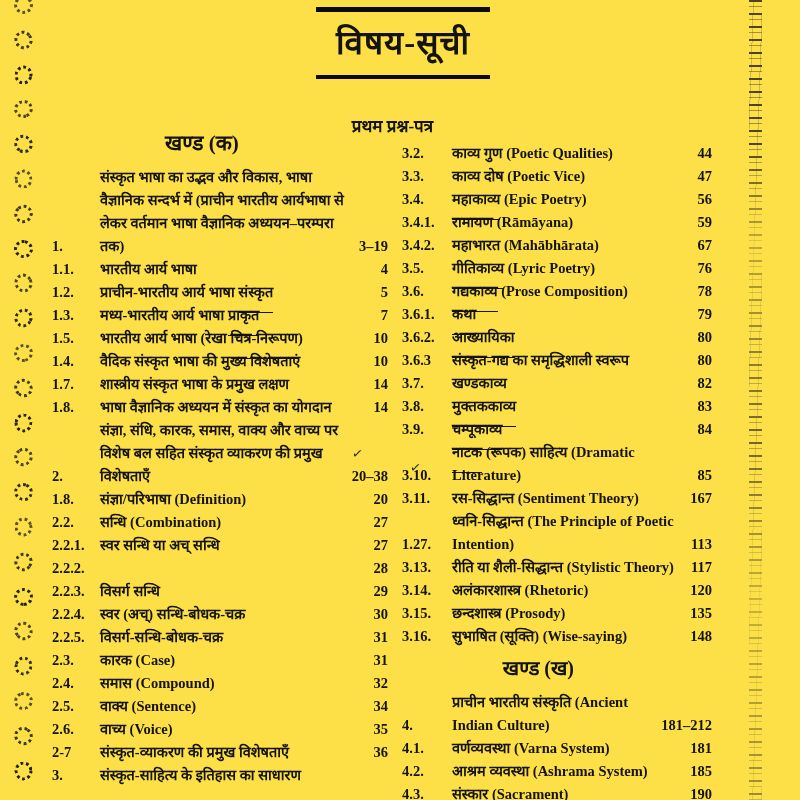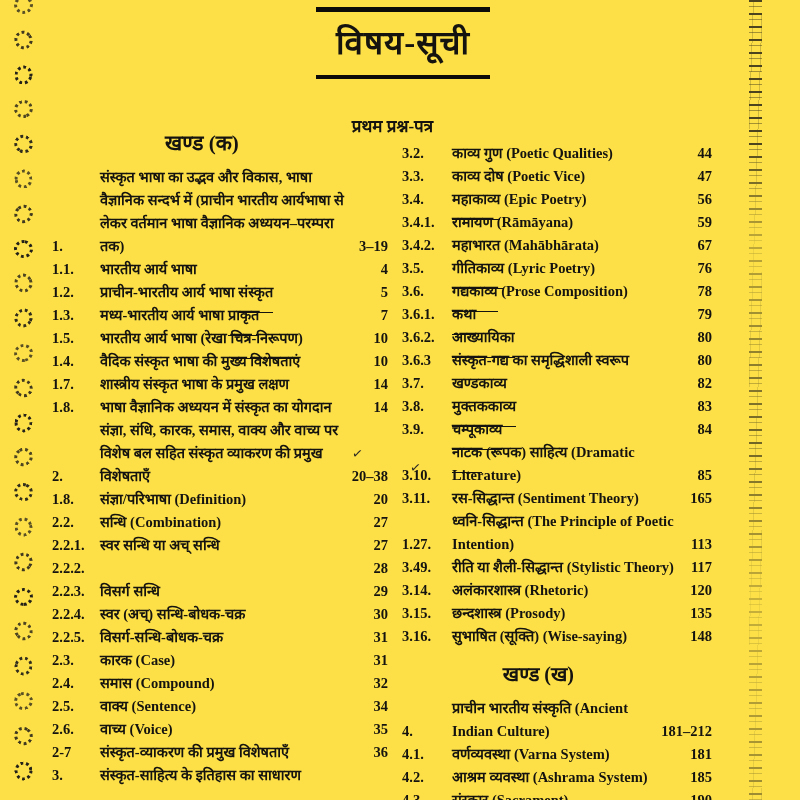--- a/index.html
+++ b/index.html
@@ -36,21 +36,21 @@
   .columns{
     position:absolute;top:126px;left:52px;width:660px;display:flex;gap:14px;
   }
   .col{box-sizing:border-box;}
   .col-left{width:336px;flex:0 0 336px;}
   .col-right{flex:1 1 auto;padding-top:16px;}
   .section-heading{
     font-size:21px;font-weight:700;text-align:center;margin:2px 0 10px;width:300px;
   }
   .section-heading-b{
-    font-size:20px;font-weight:700;text-align:center;margin:12px 0 10px;width:88%;
+    font-size:20px;font-weight:700;text-align:center;margin:6px 0 10px;width:88%;
   }
   .toc-row{display:flex;align-items:flex-end;font-size:14.5px;line-height:23px;font-weight:700;}
   .toc-row .num{flex:0 0 48px;}
   .col-right .toc-row .num{flex:0 0 50px;}
   .toc-row .text{flex:1 1 auto;padding-right:5px;}
   .toc-row .pg{margin-left:auto;white-space:nowrap;text-align:right;}
   .u{border-bottom:1.6px solid #151310;padding-bottom:12px;text-align:right;}
   .pen-mark{position:absolute;font-size:13px;color:#2a2а26;color:#2a2926;transform:rotate(8deg);}
 </style>
 </head>
@@ -275,29 +275,29 @@
             <span class="pg">84</span>
           </div>
           <div class="toc-row">
             <span class="num">3.10.</span>
             <span class="text"><span class="u">नाटक</span> (रूपक) साहित्य (Dramatic Literature)</span>
             <span class="pg">85</span>
           </div>
           <div class="toc-row">
             <span class="num">3.11.</span>
             <span class="text">रस-सिद्धान्त (Sentiment Theory)</span>
-            <span class="pg">165</span>
+            <span class="pg">167</span>
           </div>
           <div class="toc-row">
             <span class="num">1.27.</span>
             <span class="text">ध्वनि-सिद्धान्त (The Principle of Poetic Intention)</span>
             <span class="pg">113</span>
           </div>
           <div class="toc-row">
-            <span class="num">3.49.</span>
+            <span class="num">3.13.</span>
             <span class="text">रीति या शैली-सिद्धान्त (Stylistic Theory)</span>
             <span class="pg">117</span>
           </div>
           <div class="toc-row">
             <span class="num">3.14.</span>
             <span class="text">अलंकारशास्त्र (Rhetoric)</span>
             <span class="pg">120</span>
           </div>
           <div class="toc-row">
             <span class="num">3.15.</span>

